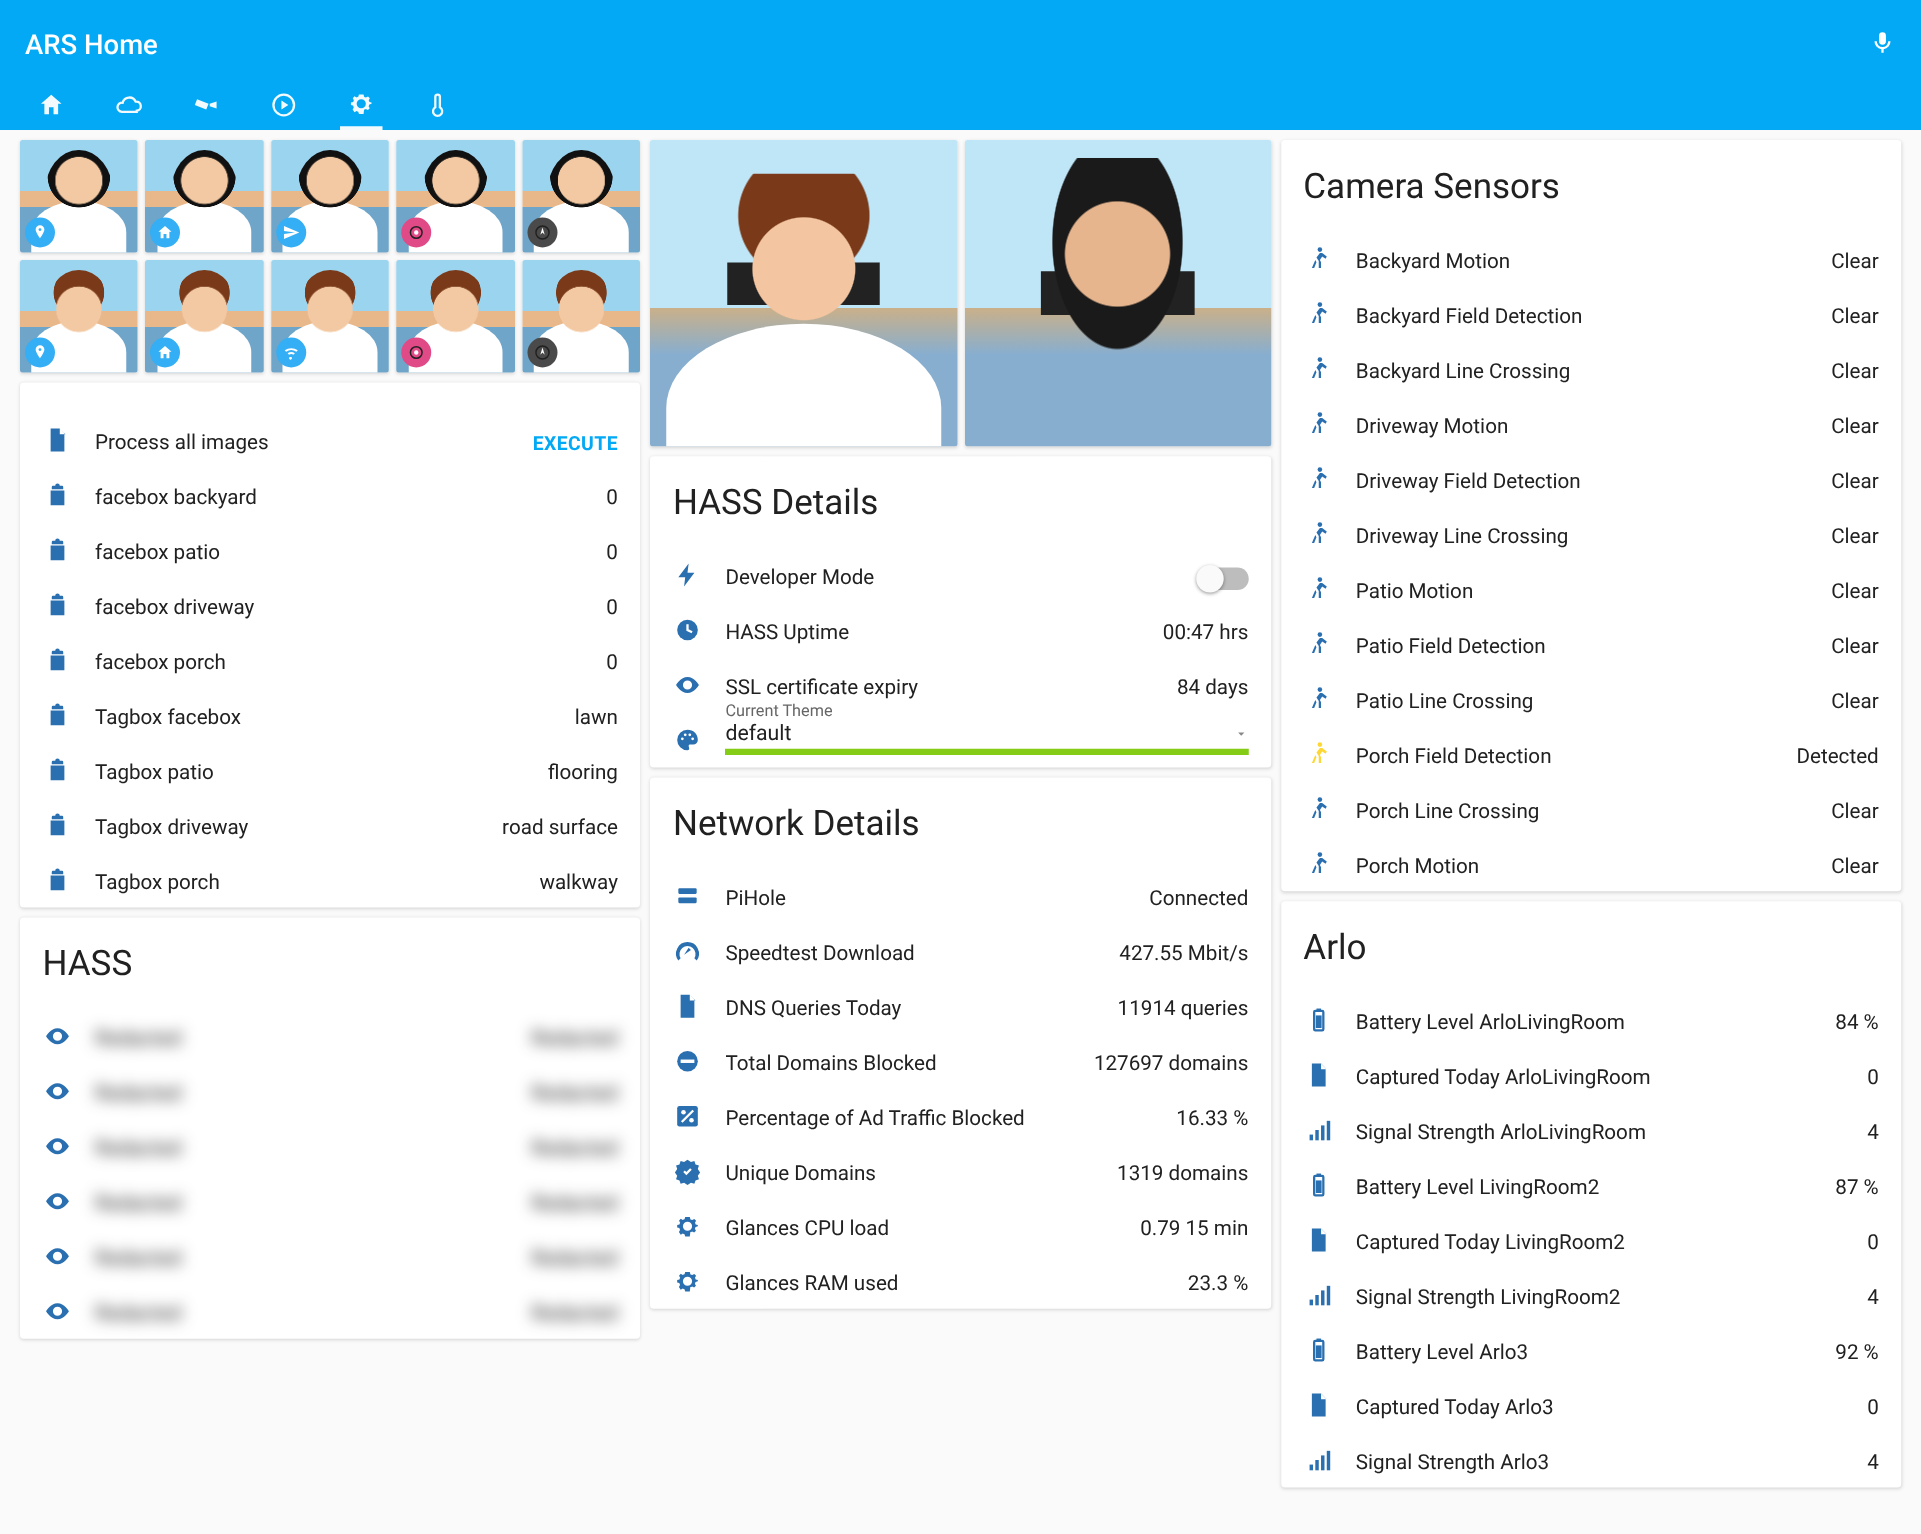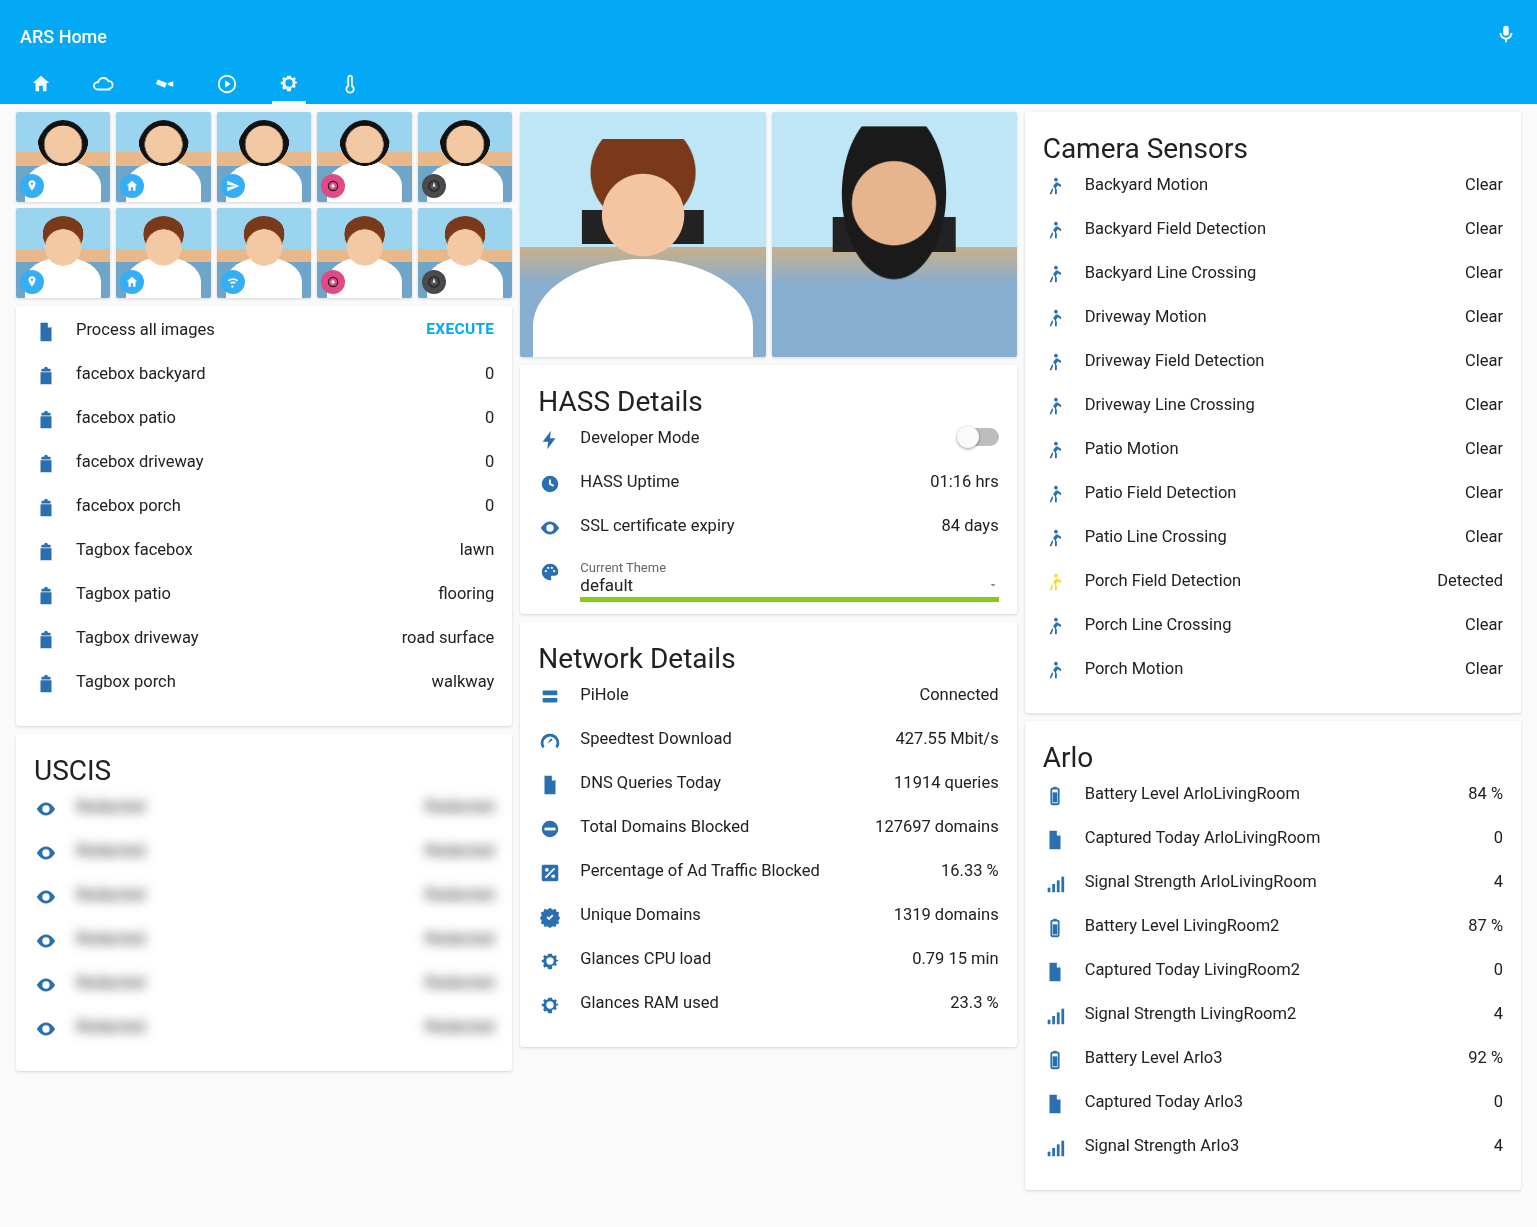--- a/index.html
+++ b/index.html
@@ -8,31 +8,31 @@
     --text: #212121;
     --text-sec: #666;
     --card-bg: #fff;
     --divider: #eee;
     --yellow: #fdd835;
   }
   * { box-sizing: border-box; font-family: Roboto, "Segoe UI", Arial, sans-serif; }
   body { margin: 0; background: #fafafa; color: var(--text); width:1537px; }
   .header { background: var(--blue); color:#fff; padding: 14px 20px 0 20px; }
   .header-top { display:flex; align-items:center; justify-content:space-between; height:44px; }
-  .title { font-size:18px; font-weight:500; }
+  .title { font-size:22px; font-weight:500; }
   .mic { width:22px; height:22px; }
   .tabs { display:flex; gap:28px; padding: 6px 4px 0 4px; margin-top:0px; }
   .tab { height:40px; display:flex; align-items:center; justify-content:center; cursor:pointer; padding:0 6px; opacity:.95; }
   .tab.active { border-bottom:3px solid #fff; }
   .tab svg { width:22px; height:22px; fill:#fff; }
   .grid { display:flex; gap:8px; padding:8px 16px 20px 16px; align-items:flex-start; }
   .col { display:flex; flex-direction:column; gap:8px; flex:1; min-width:0; }
   .card { background:var(--card-bg); border-radius:3px; box-shadow:0 1px 3px rgba(0,0,0,.15); padding:14px 18px 10px 18px; }
   .card h2 { margin:6px 0 10px 0; font-weight:400; font-size:28px; color:var(--text); }
-  .row { display:flex; align-items:flex-start; min-height:44px; gap:18px; }
+  .row { display:flex; align-items:flex-end; min-height:44px; gap:18px; }
   .row .ic { width:24px; height:24px; flex:0 0 24px; display:flex; align-items:center; justify-content:center; color:var(--icon-blue); }
   .row .ic svg { width:22px; height:22px; fill:currentColor; }
   .row .lbl { flex:1; font-size:16.5px; color:var(--text); }
   .row .val { font-size:16.5px; color:var(--text); text-align:right; }
   .exec { color:#03a9f4; font-weight:700; font-size:15.5px; letter-spacing:.3px; cursor:pointer; }
   .thumbs { display:grid; grid-template-columns:repeat(5,1fr); gap:6px; }
   .thumb { position:relative; aspect-ratio: 1.05/1; border-radius:2px; overflow:hidden; background:linear-gradient(#9bd4ef 45%, #e8b78a 45%, #e8b78a 60%, #6fa5c9 60%); box-shadow:0 1px 3px rgba(0,0,0,.15); }
   .thumb.m::after, .thumb.f::after { content:""; position:absolute; left:50%; top:48%; transform:translate(-50%,-50%); width:58%; height:78%; border-radius:50% 50% 45% 45%; }
   .thumb.f::after { background:radial-gradient(circle at 50% 35%, #f3c9a3 0 35%, transparent 36%), radial-gradient(circle at 50% 30%, #111 0 44%, transparent 45%); }
   .thumb.m::after { background:radial-gradient(circle at 50% 45%, #f3c9a3 0 38%, transparent 39%), radial-gradient(circle at 50% 26%, #7a3a1a 0 34%, transparent 35%); }
@@ -386,21 +386,21 @@
                 <use href="#i-clip"></use>
               </svg>
             </div>
             <div class="lbl">Tagbox porch</div>
             <div class="val">walkway</div>
           </div>
         </div>
     </div>
 
     <div class="card">
-      <h2>USCIS</h2>
+      <h2>HASS</h2>
       <div id="uscis-rows" class="blurred">
           <div class="row">
             <div class="ic">
               <svg viewBox="0 0 24 24">
                 <use href="#i-eye"></use>
               </svg>
             </div>
             <div class="lbl">Redacted</div>
             <div class="val">Redacted</div>
           </div>
@@ -475,21 +475,21 @@
         <div class="lbl">Developer Mode</div>
         <div class="toggle off"></div>
       </div>
       <div class="row">
         <div class="ic">
             <svg viewBox="0 0 24 24">
               <use href="#i-clock"></use>
             </svg>
           </div>
         <div class="lbl">HASS Uptime</div>
-        <div class="val">01:16 hrs</div>
+        <div class="val">00:47 hrs</div>
       </div>
       <div class="row">
         <div class="ic">
             <svg viewBox="0 0 24 24">
               <use href="#i-eye2"></use>
             </svg>
           </div>
         <div class="lbl">SSL certificate expiry</div>
         <div class="val">84 days</div>
       </div>

